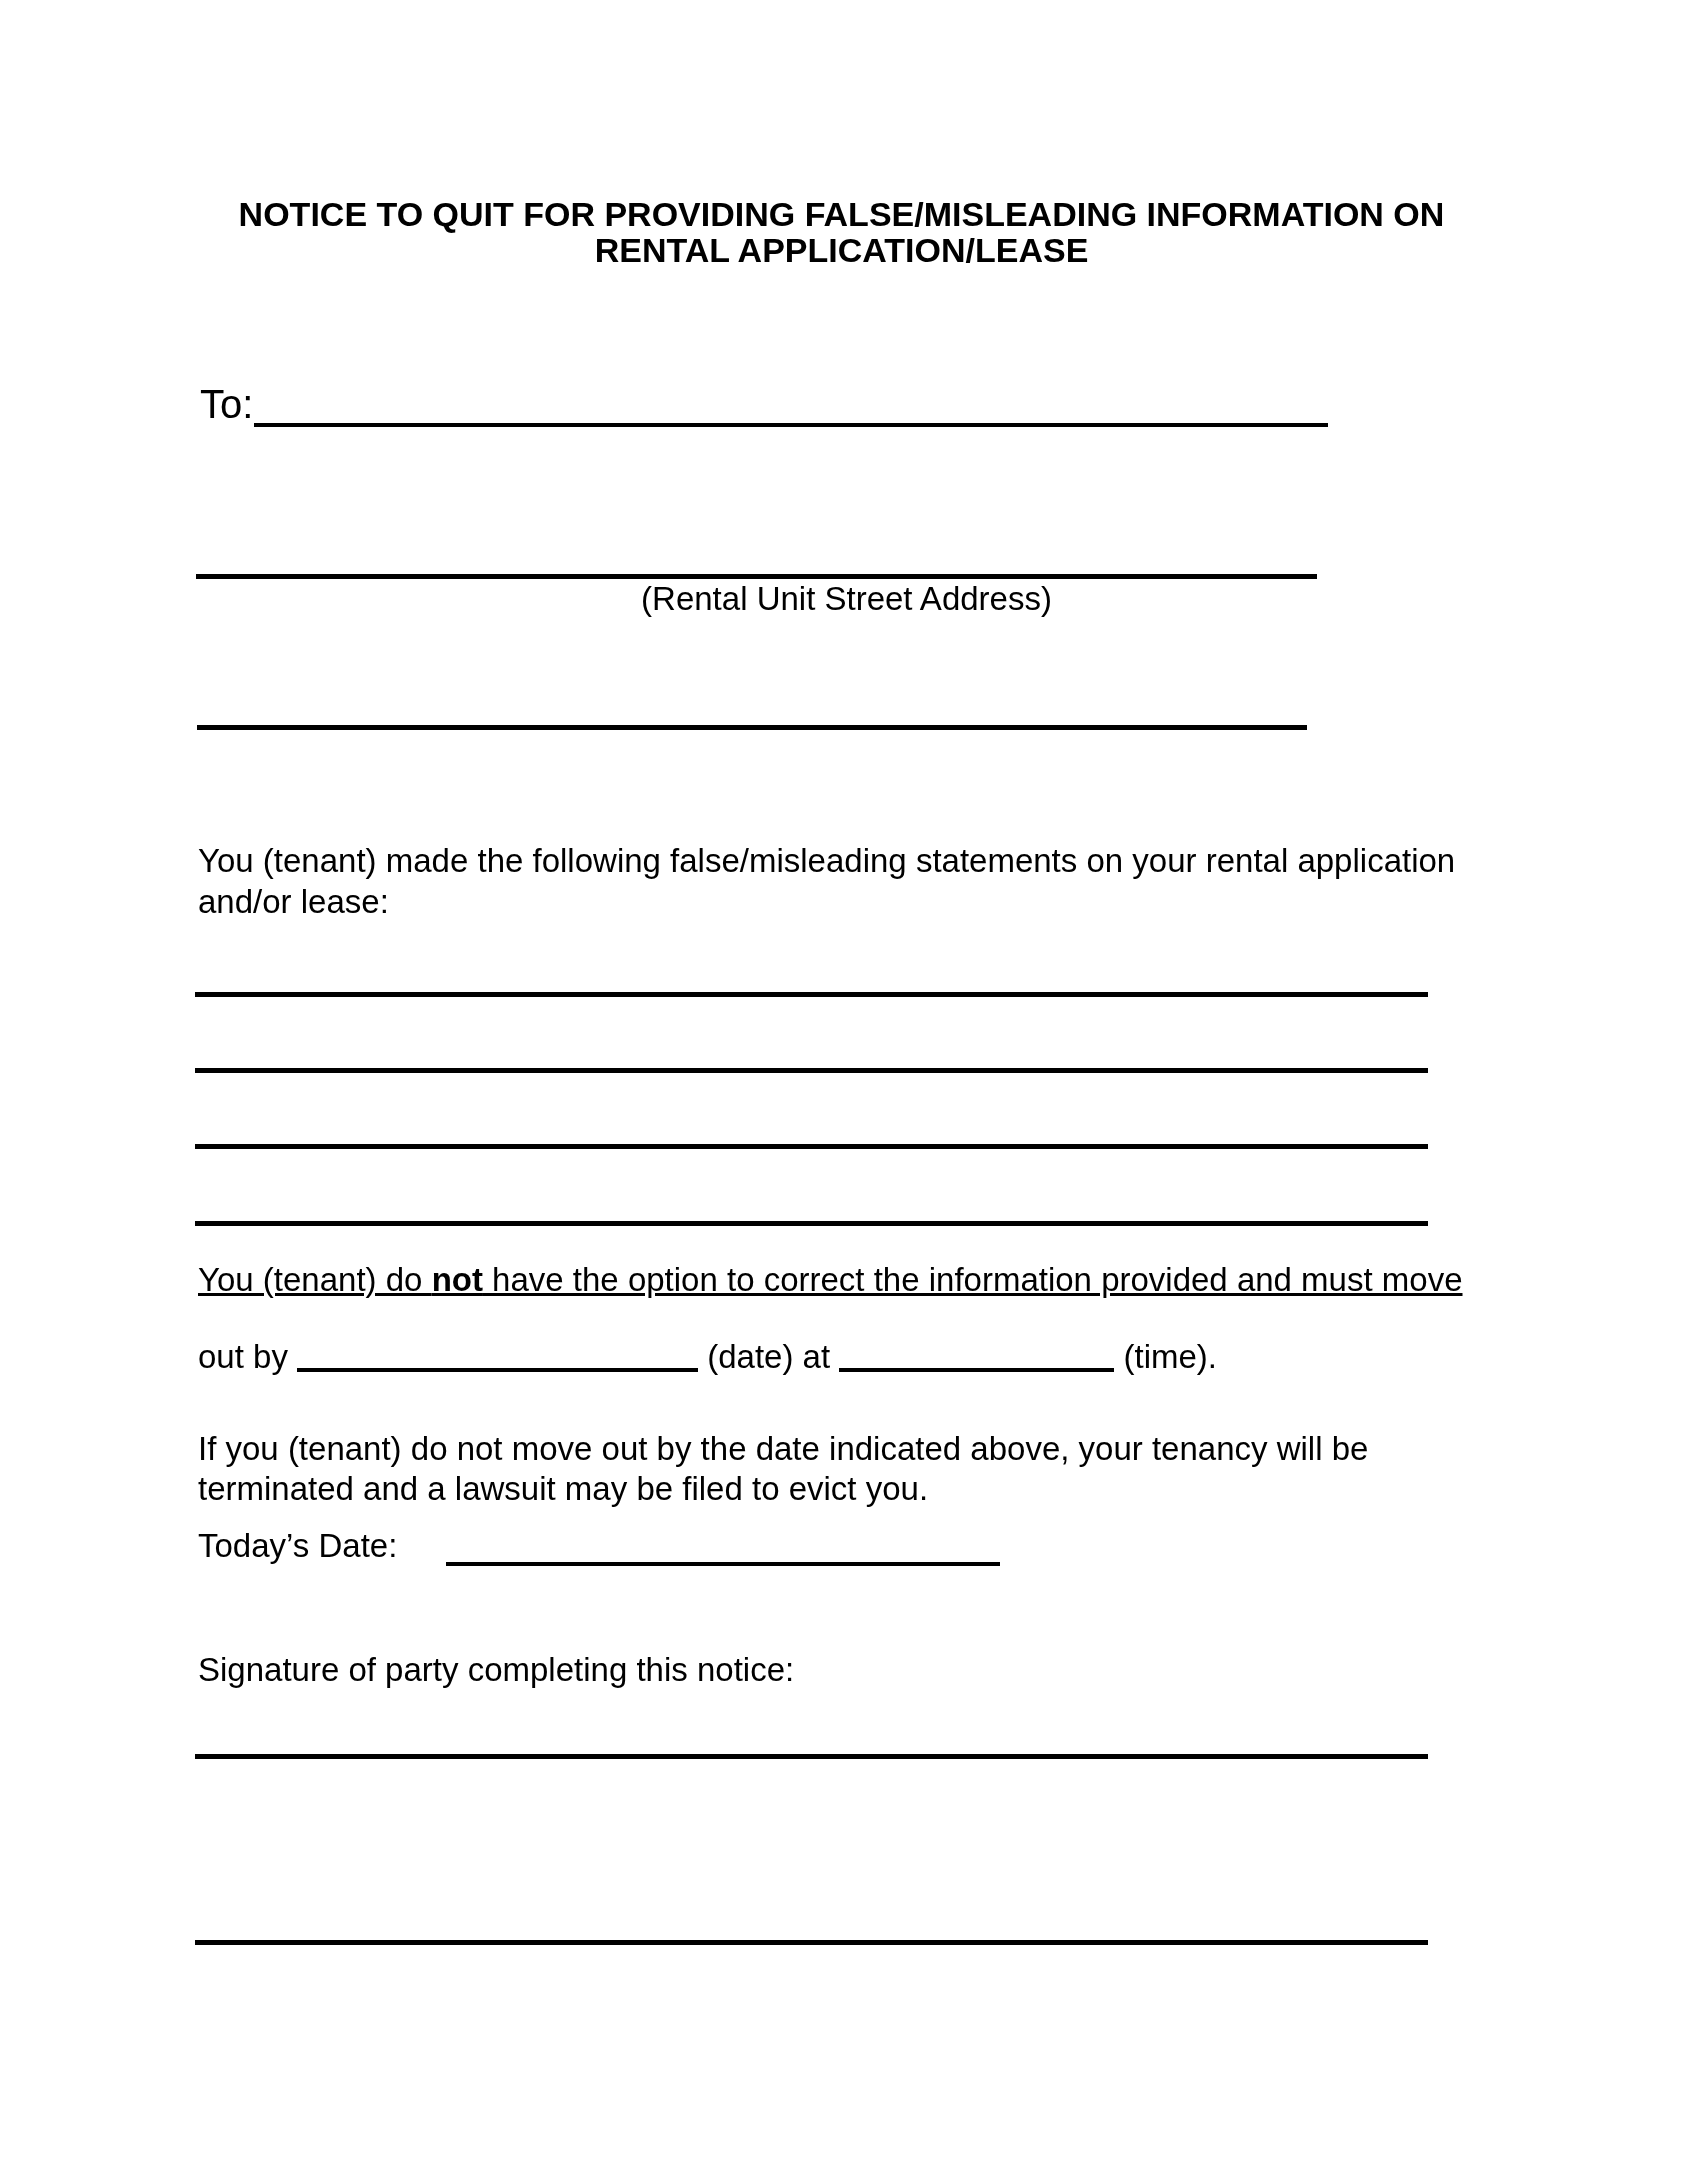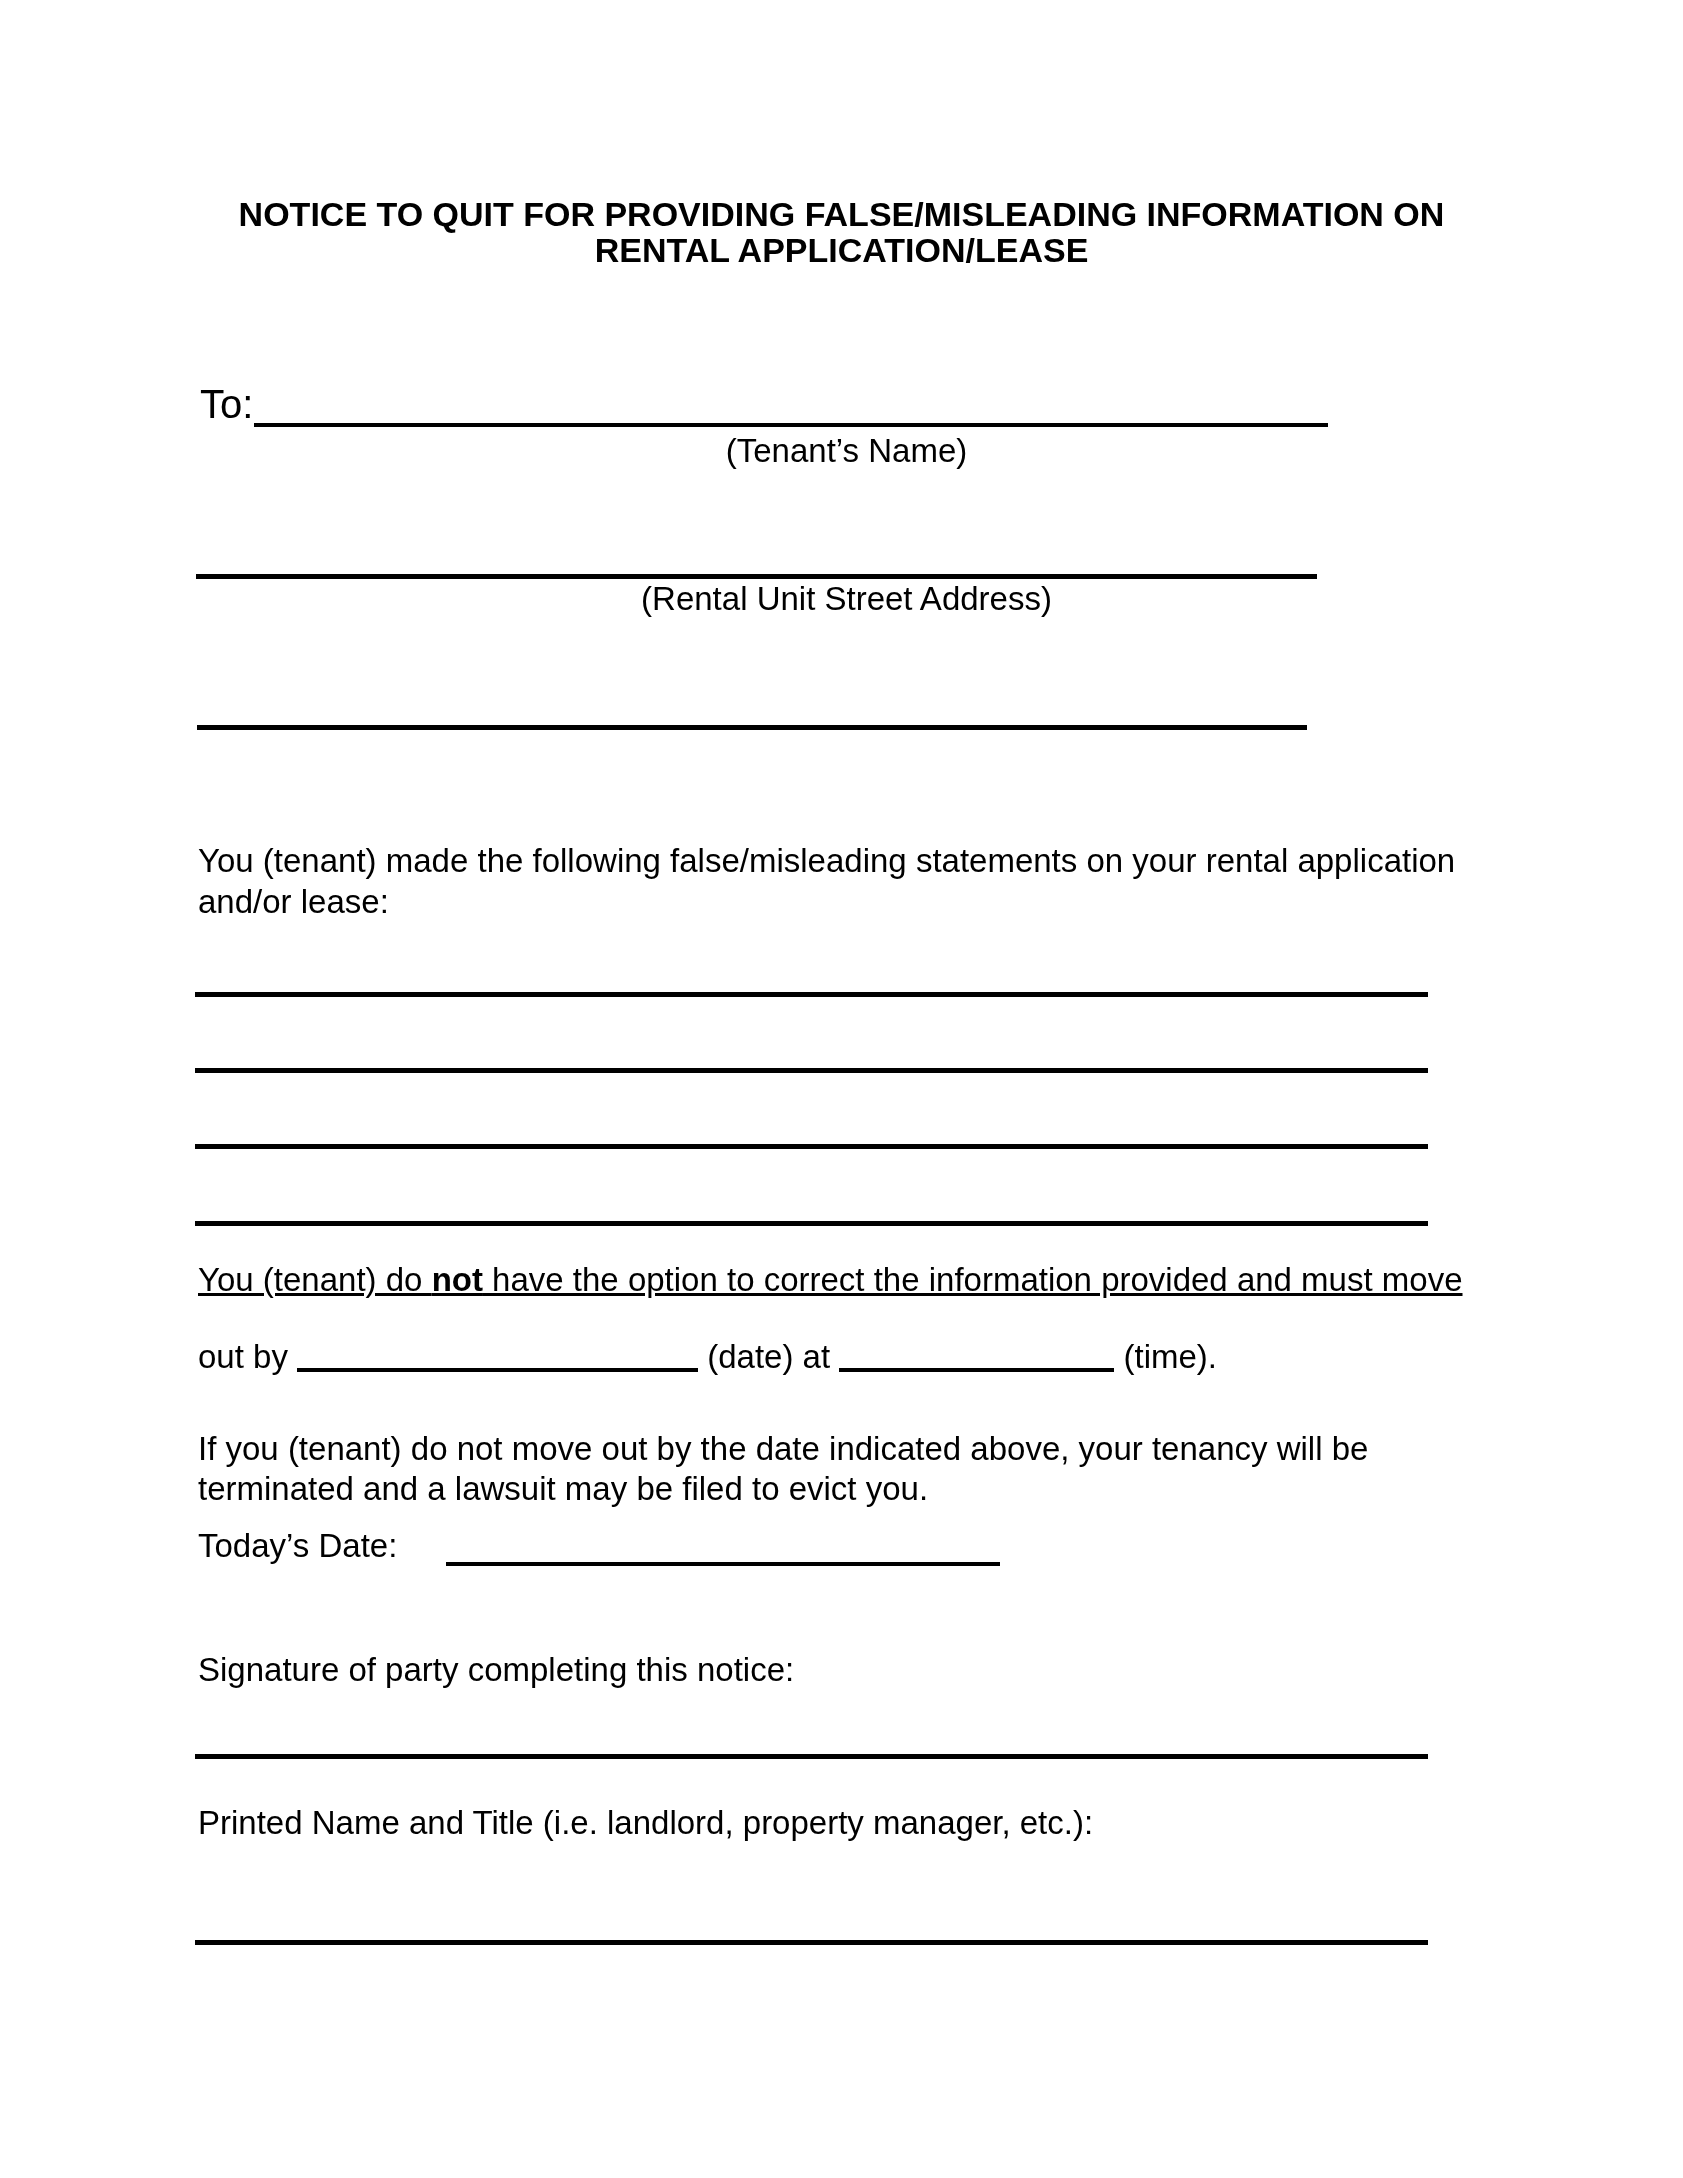--- a/index.html
+++ b/index.html
@@ -59,21 +59,20 @@
 
 <div id="page">
 
   <div class="title">
     <div>NOTICE TO QUIT FOR PROVIDING FALSE/MISLEADING INFORMATION ON</div>
     <div>RENTAL APPLICATION/LEASE</div>
   </div>
 
   <div class="abs" style="top:384px; left:200px; font-size:40px;">To:</div>
   <div class="rule" style="top:423px; left:254px; width:1074px; height:4px;"></div>
-  <div class="caption" style="top:431px;">(Tenant’s Name)</div>
 
   <div class="rule" style="top:574px; left:196px; width:1121px;"></div>
   <div class="caption" style="top:579px;">(Rental Unit Street Address)</div>
 
   <div class="rule" style="top:725px; left:197px; width:1110px;"></div>
 
   <div class="para" style="top:840px; line-height:41px;">You (tenant) made the following false/misleading statements on your rental application and/or lease:</div>
 
   <div class="rule" style="top:992px; left:195px; width:1233px;"></div>
   <div class="rule" style="top:1068px; left:195px; width:1233px;"></div>
@@ -90,17 +89,16 @@
   </div>
 
   <div class="para" style="top:1413px;margin-top:16px;">If you (tenant) do not move out by the date indicated above, your tenancy will be terminated and a lawsuit may be filed to evict you.</div>
 
   <div class="abs" style="top:1526px; left:198px;">Today’s Date:</div>
   <div class="rule" style="top:1562px; left:446px; width:554px; height:4px;"></div>
 
   <div class="abs" style="top:1650px; left:198px;">Signature of party completing this notice:</div>
   <div class="rule" style="top:1754px; left:195px; width:1233px;"></div>
 
-  <div class="abs" style="top:1803px; left:198px;">Printed Name and Title (i.e. landlord, property manager, etc.):</div>
   <div class="rule" style="top:1940px; left:195px; width:1233px;"></div>
 
 </div>
 
 
 </body></html>

